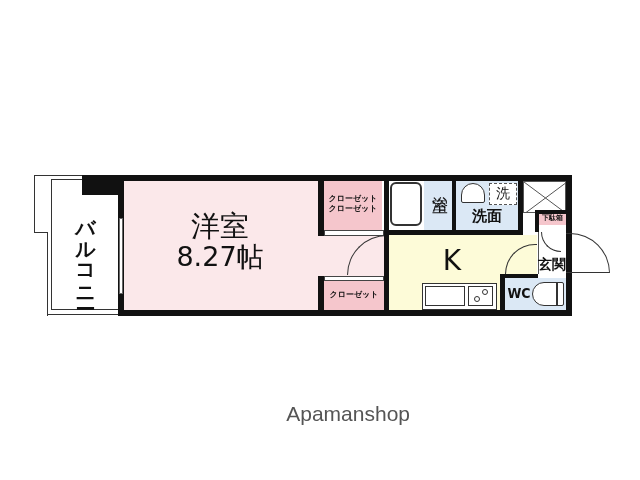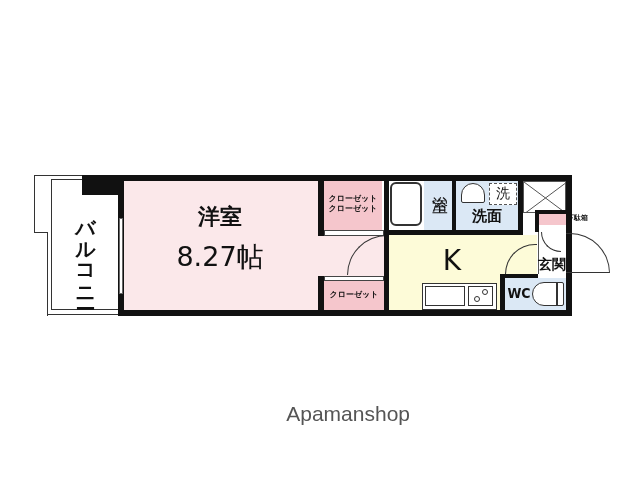--- a/index.html
+++ b/index.html
@@ -19,21 +19,21 @@
 
 <div class="abs wall" style="left:82px;top:175px;width:490px;height:6px;"></div>
 <div class="abs wall" style="left:82px;top:175px;width:42px;height:20px;"></div>
 <div class="abs wall" style="left:118px;top:310px;width:454px;height:6px;"></div>
 <div class="abs wall" style="left:118px;top:175px;width:6px;height:141px;"></div>
 <div class="abs wall" style="left:566px;top:175px;width:6px;height:141px;"></div>
 
 <div class="abs" style="left:119px;top:218px;width:4px;height:76px;background:#fff;border:1px solid #666;"></div>
 
 <div class="abs" style="left:124px;top:181px;width:195px;height:129px;background:#fbe8ea;"></div>
-<div class="abs txt" style="left:170px;top:206px;width:100px;font-size:22px;font-weight:bold;">洋室</div>
+<div class="abs txt" style="left:170px;top:212px;width:100px;font-size:29px;font-weight:normal;">洋室</div>
 <div class="abs txt" style="left:150px;top:243px;width:140px;font-size:27px;font-weight:normal;">8.27帖</div>
 
 <div class="abs" style="left:319px;top:236px;width:68px;height:42px;background:#fbe8ea;"></div>
 
 <div class="abs wall" style="left:318px;top:181px;width:6px;height:55px;"></div>
 <div class="abs" style="left:324px;top:181px;width:58px;height:50px;background:#f5c6cc;"></div>
 <div class="abs txt" style="left:322px;top:195px;width:62px;font-size:8px;">クローゼット</div>
 <div class="abs txt" style="left:322px;top:205px;width:62px;font-size:8px;">クローゼット</div>
 <div class="abs" style="left:324px;top:230px;width:60px;height:6px;background:#fff;border:1px solid #444;"></div>
 
@@ -79,21 +79,21 @@
 
 <div class="abs" style="left:523px;top:181px;width:43px;height:32px;background:#fff;border:1px solid #555;overflow:hidden;">
   <svg width="43" height="32" style="position:absolute;left:0;top:0">
     <line x1="0" y1="0" x2="43" y2="32" stroke="#555" stroke-width="1"></line>
     <line x1="43" y1="0" x2="0" y2="32" stroke="#555" stroke-width="1"></line>
   </svg>
 </div>
 <div class="abs wall" style="left:535px;top:210px;width:31px;height:4px;"></div>
 <div class="abs wall" style="left:535px;top:210px;width:4px;height:22px;"></div>
 <div class="abs" style="left:539px;top:214px;width:27px;height:11px;background:#f5c6cc;"></div>
-<div class="abs txt" style="left:539px;top:215px;width:27px;font-size:7px;margin-left:25px;">下駄箱</div>
+<div class="abs txt" style="left:539px;top:215px;width:27px;font-size:7px;">下駄箱</div>
 
 <div class="abs" style="left:538px;top:232px;width:28px;height:42px;background:#fff;border-left:1px solid #555;"></div>
 <div class="abs" style="left:541px;top:232px;width:20px;height:20px;border-bottom:1px solid #333;border-left:1px solid #333;border-bottom-left-radius:20px;"></div>
 <div class="abs txt" style="left:538px;top:257px;width:28px;font-size:14px;">玄関</div>
 
 <div class="abs" style="left:566px;top:233px;width:44px;height:40px;border-top:1px solid #333;border-right:1px solid #333;border-top-right-radius:44px;border-bottom:1px solid #333;"></div>
 
 <div class="abs" style="left:230px;top:402px;width:180px;text-align:right;font-family:'Liberation Sans',sans-serif;font-size:21px;color:#555;">Apamanshop</div>
 
 </body></html>

